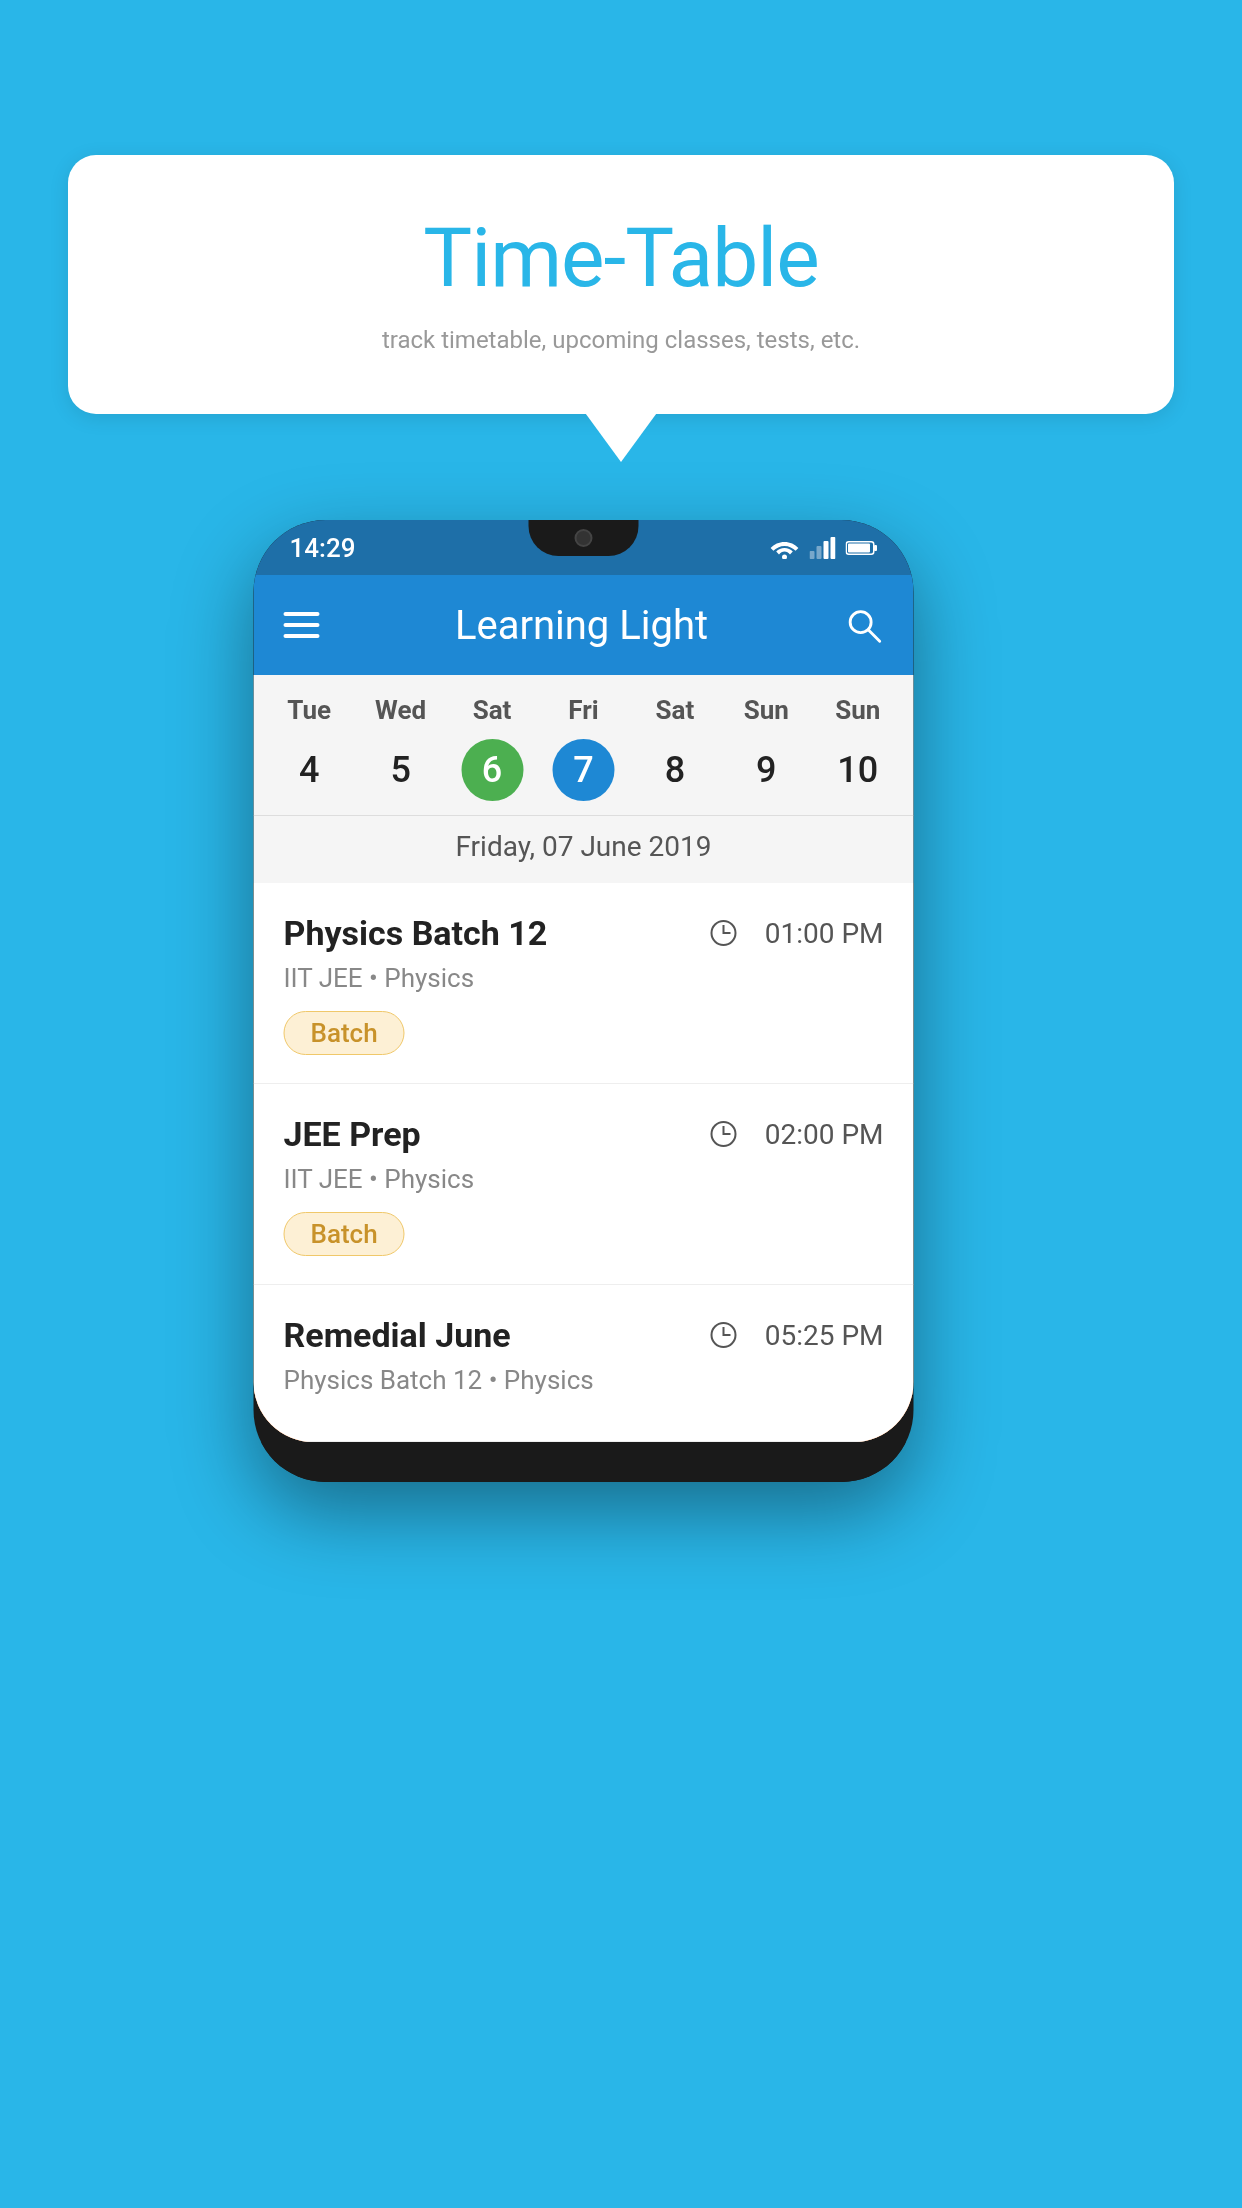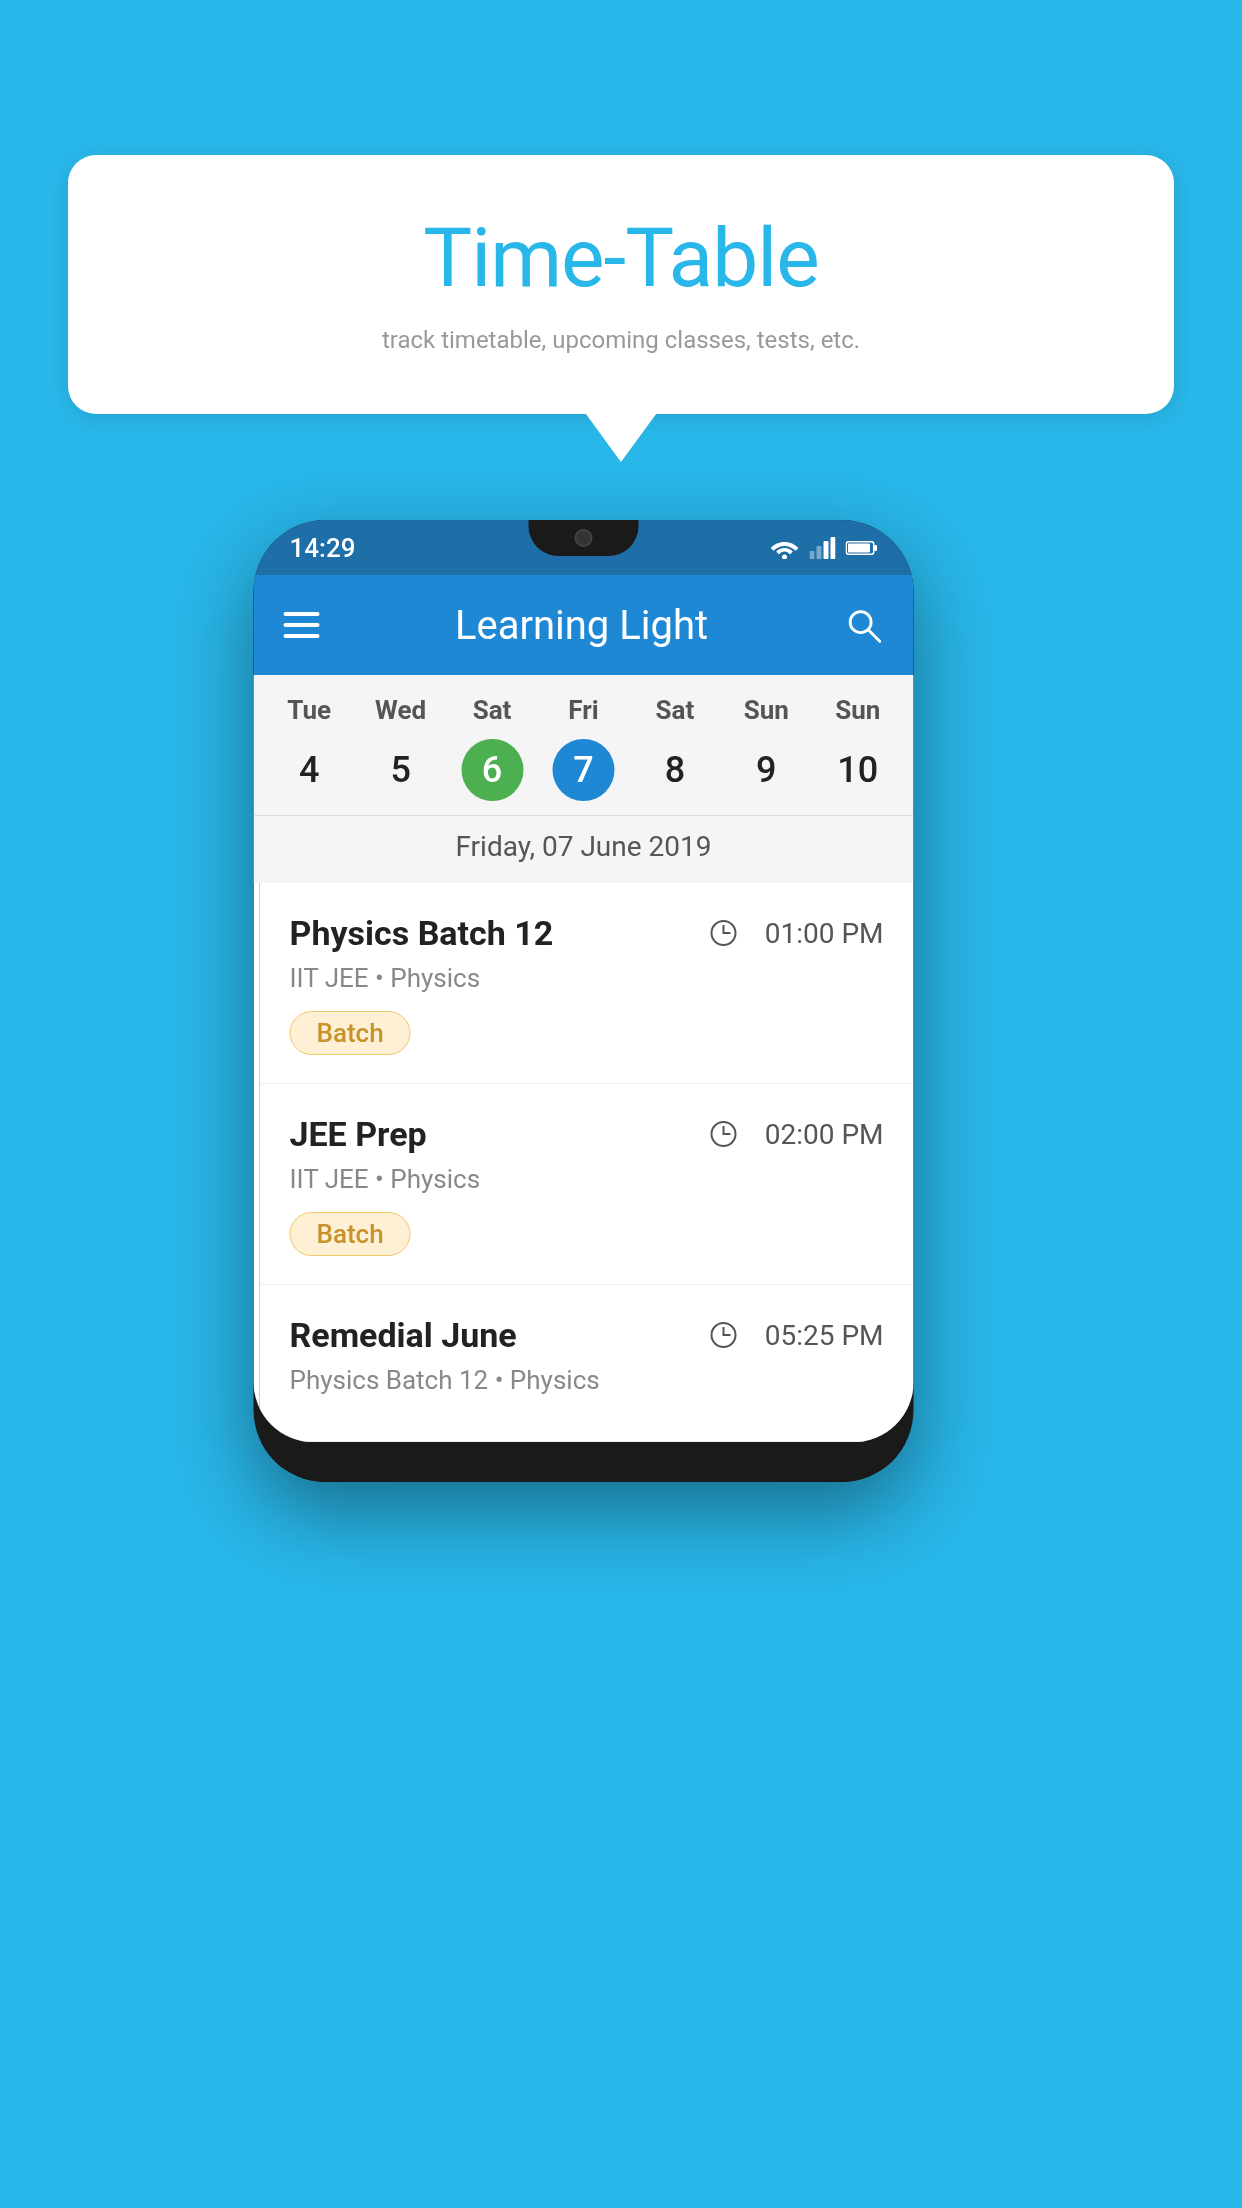--- a/index.html
+++ b/index.html
@@ -217,22 +217,21 @@
     .selected-date-label {
       text-align: center;
       color: #555;
       font-size: 28px;
       padding: 14px 0 20px;
       border-top: 1px solid #ddd;
     }
 
     
     .class-list {
-      background: #7f1d1d;
-      margin-left: 6px;
+      background: #f97316;
     }
 
     .class-item {
       padding: 30px 30px 28px;
       border-bottom: 1px solid #eee;
       background: white;
     }
 
     .class-item-header {
       display: flex;

